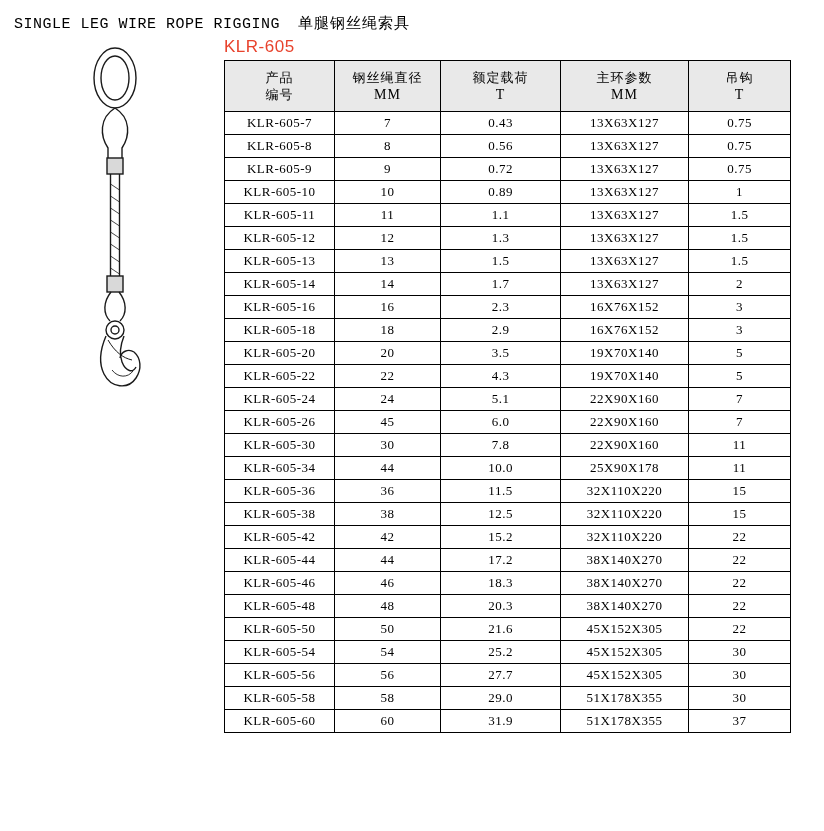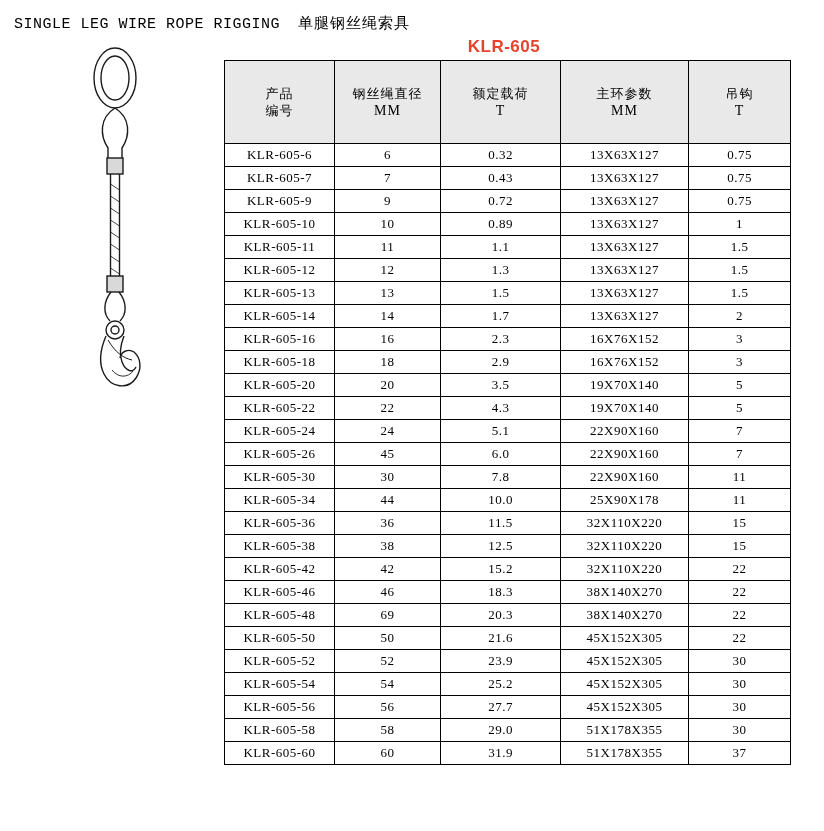--- a/index.html
+++ b/index.html
@@ -33,25 +33,25 @@
     font-size: 15px;
   }
   #page-title .sp { display: inline-block; width: 18px; }
 
   
   #product-code {
     position: absolute;
     left: 224px;
     top: 37px;
     width: 560px;
-    text-align: center;
+    text-align: left;
     color: #e8422c;
     font-family: "Liberation Sans", sans-serif;
     font-size: 17px;
-    font-weight: bold;
+    font-weight: normal;
     letter-spacing: 0.5px;
   }
 
   
   #illustration {
     position: absolute;
     left: 70px;
     top: 40px;
     width: 140px;
     height: 380px;
@@ -80,21 +80,21 @@
     line-height: 22px;
     letter-spacing: 0.5px;
   }
   table.spec thead th {
     background: #e9e9e9;
     height: 42px;
     line-height: 17px;
     font-weight: normal;
     font-family: "Liberation Sans", sans-serif;
     font-size: 13px;
-    padding: 20px 0;
+    padding: 4px 0;
   }
   table.spec thead th .unit {
     display: block;
     font-family: "Liberation Serif", serif;
     font-size: 14px;
     letter-spacing: 1px;
   }
   table.spec thead th .cnline {
     display: block;
     font-family: "Liberation Sans", sans-serif;
@@ -191,30 +191,30 @@
           <span class="unit">MM</span>
         </th>
         <th>
           <span class="cnline">吊钩</span>
           <span class="unit">T</span>
         </th>
       </tr>
     </thead>
     <tbody id="spec-table-body">
         <tr>
-          <td class="code">KLR-605-6</td>
-          <td>6</td>
-          <td>0.32</td>
-          <td>13X63X127</td>
-          <td>0.75</td>
-        </tr>
-        <tr>
           <td class="code">KLR-605-7</td>
           <td>7</td>
           <td>0.43</td>
+          <td>13X63X127</td>
+          <td>0.75</td>
+        </tr>
+        <tr>
+          <td class="code">KLR-605-8</td>
+          <td>8</td>
+          <td>0.56</td>
           <td>13X63X127</td>
           <td>0.75</td>
         </tr>
         <tr>
           <td class="code">KLR-605-9</td>
           <td>9</td>
           <td>0.72</td>
           <td>13X63X127</td>
           <td>0.75</td>
         </tr>
@@ -324,46 +324,46 @@
           <td>15</td>
         </tr>
         <tr>
           <td class="code">KLR-605-42</td>
           <td>42</td>
           <td>15.2</td>
           <td>32X110X220</td>
           <td>22</td>
         </tr>
         <tr>
+          <td class="code">KLR-605-44</td>
+          <td>44</td>
+          <td>17.2</td>
+          <td>38X140X270</td>
+          <td>22</td>
+        </tr>
+        <tr>
           <td class="code">KLR-605-46</td>
           <td>46</td>
           <td>18.3</td>
           <td>38X140X270</td>
           <td>22</td>
         </tr>
         <tr>
           <td class="code">KLR-605-48</td>
-          <td>69</td>
+          <td>48</td>
           <td>20.3</td>
           <td>38X140X270</td>
           <td>22</td>
         </tr>
         <tr>
           <td class="code">KLR-605-50</td>
           <td>50</td>
           <td>21.6</td>
           <td>45X152X305</td>
           <td>22</td>
-        </tr>
-        <tr>
-          <td class="code">KLR-605-52</td>
-          <td>52</td>
-          <td>23.9</td>
-          <td>45X152X305</td>
-          <td>30</td>
         </tr>
         <tr>
           <td class="code">KLR-605-54</td>
           <td>54</td>
           <td>25.2</td>
           <td>45X152X305</td>
           <td>30</td>
         </tr>
         <tr>
           <td class="code">KLR-605-56</td>

